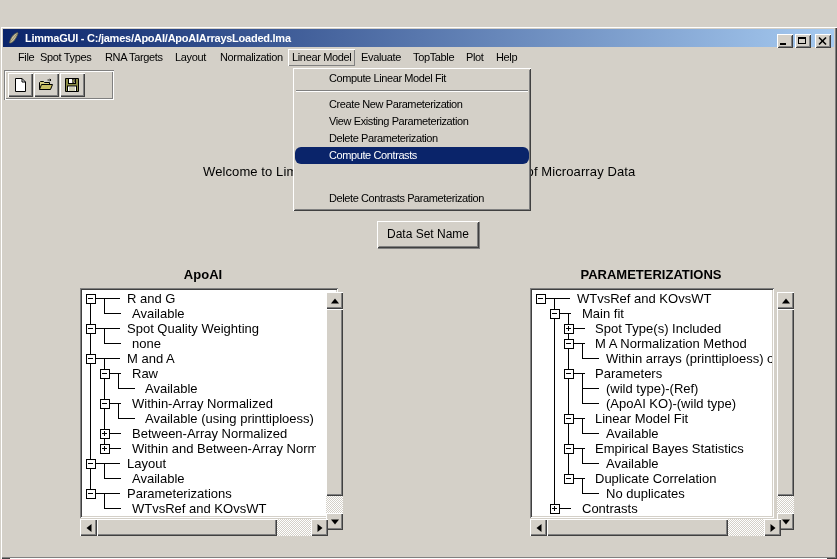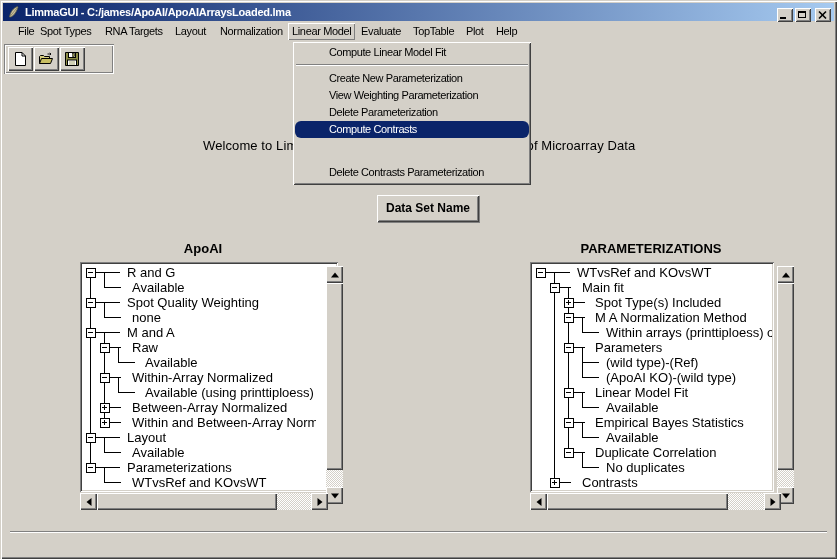--- a/index.html
+++ b/index.html
@@ -1,19 +1,19 @@
 <!DOCTYPE html>
 <html><head>
 <meta charset="utf-8">
 <style>
 * {margin:0;padding:0;box-sizing:border-box;}
 html,body {width:837px;height:559px;overflow:hidden;}
 body {position:relative;background:#d4d0c8;font-family:"Liberation Sans",sans-serif;color:#000;}
 .window {position:absolute;inset:0;background:#d4d0c8;
-  box-shadow: inset 1px 1px 0 #d4d0c8, inset 2px 2px 0 #ffffff, inset -1px -1px 0 #404040, inset -2px -2px 0 #808080;}
+  box-shadow: inset 1px 1px 0 #d4d0c8, inset 2px 2px 0 #ffffff, inset -1px -1px 0 #404040, inset -2px -2px 0 #808080; margin-top: 26px;}
 .titlebar {position:absolute;left:3px;top:3px;right:3px;height:18px;background:linear-gradient(90deg,#0a246a,#a6caf0);display:flex;align-items:center;}
 .title-icon {width:14px;height:14px;margin-left:3px;flex:0 0 auto;}
 .title-text {color:#fff;font-size:11px;font-weight:bold;margin-left:5px;white-space:nowrap;letter-spacing:-0.25px;}
 .tb-btns {position:absolute;right:3px;top:5px;display:flex;}
 .tb-btn {width:16px;height:14px;background:#d4d0c8;position:relative;margin-left:2px;
   box-shadow: inset 1px 1px 0 #ffffff, inset -1px -1px 0 #404040, inset 2px 2px 0 #d4d0c8, inset -2px -2px 0 #808080;}
 .glyph-min {position:absolute;left:3px;bottom:3px;width:6px;height:2px;background:#000;}
 .glyph-max {position:absolute;left:3px;top:3px;width:8px;height:7px;border:1px solid #000;border-top-width:2px;}
 .menubar {position:absolute;left:3px;top:22px;right:3px;height:19px;}
 .menu-item {position:absolute;top:0;height:19px;line-height:19px;font-size:11px;letter-spacing:-0.35px;white-space:nowrap;}
@@ -24,21 +24,21 @@
 .tool-btn {position:absolute;top:3px;width:25px;height:24px;background:#d4d0c8;
   box-shadow: inset 1px 1px 0 #ffffff, inset -1px -1px 0 #404040, inset -2px -2px 0 #808080;}
 .tool-btn svg {position:absolute;left:4px;top:4px;}
 .dropdown {position:absolute;left:293px;top:42px;width:238px;height:143px;background:#d4d0c8;z-index:20;
   box-shadow: inset 1px 1px 0 #ffffff, inset -1px -1px 0 #404040, inset 2px 2px 0 #d4d0c8, inset -2px -2px 0 #808080;}
 .dd-item {position:absolute;left:2px;right:2px;height:17px;line-height:17px;padding-left:34px;font-size:11px;letter-spacing:-0.4px;white-space:nowrap;}
 .dd-item.hl {background:#0a246a;color:#fff;}
 .dd-sep {position:absolute;left:3px;right:3px;height:2px;border-top:1px solid #808080;border-bottom:1px solid #ffffff;}
 .welcome {position:absolute;left:203px;top:138px;font-size:13px;line-height:15px;letter-spacing:0.1px;white-space:nowrap;z-index:1;}
 .ds-btn {position:absolute;left:377px;top:195px;width:102px;height:27px;background:#d4d0c8;font-size:12px;text-align:center;line-height:26px;
-  box-shadow: inset 1px 1px 0 #ffffff, inset -1px -1px 0 #404040, inset 2px 2px 0 #d4d0c8, inset -2px -2px 0 #808080, 1px 1px 0 #808080; font-weight: bold;}
+  box-shadow: inset 1px 1px 0 #ffffff, inset -1px -1px 0 #404040, inset 2px 2px 0 #d4d0c8, inset -2px -2px 0 #808080, 1px 1px 0 #808080;}
 .tree-header {position:absolute;top:241px;height:14px;font-size:13px;font-weight:bold;text-align:center;letter-spacing:0px;}
 .tree-box {position:absolute;top:262px;height:230px;background:#fff;
   box-shadow: inset 1px 1px 0 #808080, inset -1px -1px 0 #ffffff, inset 2px 2px 0 #404040, inset -2px -2px 0 #d4d0c8;}
 .tree-box svg {position:absolute;left:2px;top:2px;}
 .sbar {position:absolute;background:#d4d0c8;
   background-image:linear-gradient(45deg,#fff 25%,transparent 25%,transparent 75%,#fff 75%),linear-gradient(45deg,#fff 25%,transparent 25%,transparent 75%,#fff 75%);
   background-size:2px 2px;background-position:0 0,1px 1px;}
 .sb-piece {position:absolute;background:#d4d0c8;
   box-shadow: inset 1px 1px 0 #ffffff, inset -1px -1px 0 #404040, inset -2px -2px 0 #808080;}
 .tri {position:absolute;width:0;height:0;left:50%;top:50%;}
@@ -113,21 +113,21 @@
       </svg>
     </div>
   </div>
 
   <div class="welcome">Welcome to LimmaGUI: Linear Models for the Analysis of Microarray Data</div>
 
   <div class="dropdown" id="dropdown">
       <div class="dd-item" style="top: 2px;">Compute Linear Model Fit</div>
       <div class="dd-sep" style="top: 22px;"></div>
       <div class="dd-item" style="top: 28px;">Create New Parameterization</div>
-      <div class="dd-item" style="top: 45px;">View Weighting Parameterization</div>
+      <div class="dd-item" style="top: 45px;">View Existing Parameterization</div>
       <div class="dd-item" style="top: 62px;">Delete Parameterization</div>
       <div class="dd-sep" style="top: 82px;"></div>
       <div class="dd-item hl" style="top: 79px; border-radius: 6px;">Compute Contrasts</div>
       <div class="dd-item" style="top: 122px;">Delete Contrasts Parameterization</div>
     </div>
 
   <div class="ds-btn">Data Set Name</div>
 
   <div class="tree-header" style="left:130px;width:146px;">ApoAI</div>
   <div class="tree-header" style="left:560px;width:182px;">PARAMETERIZATIONS</div>

